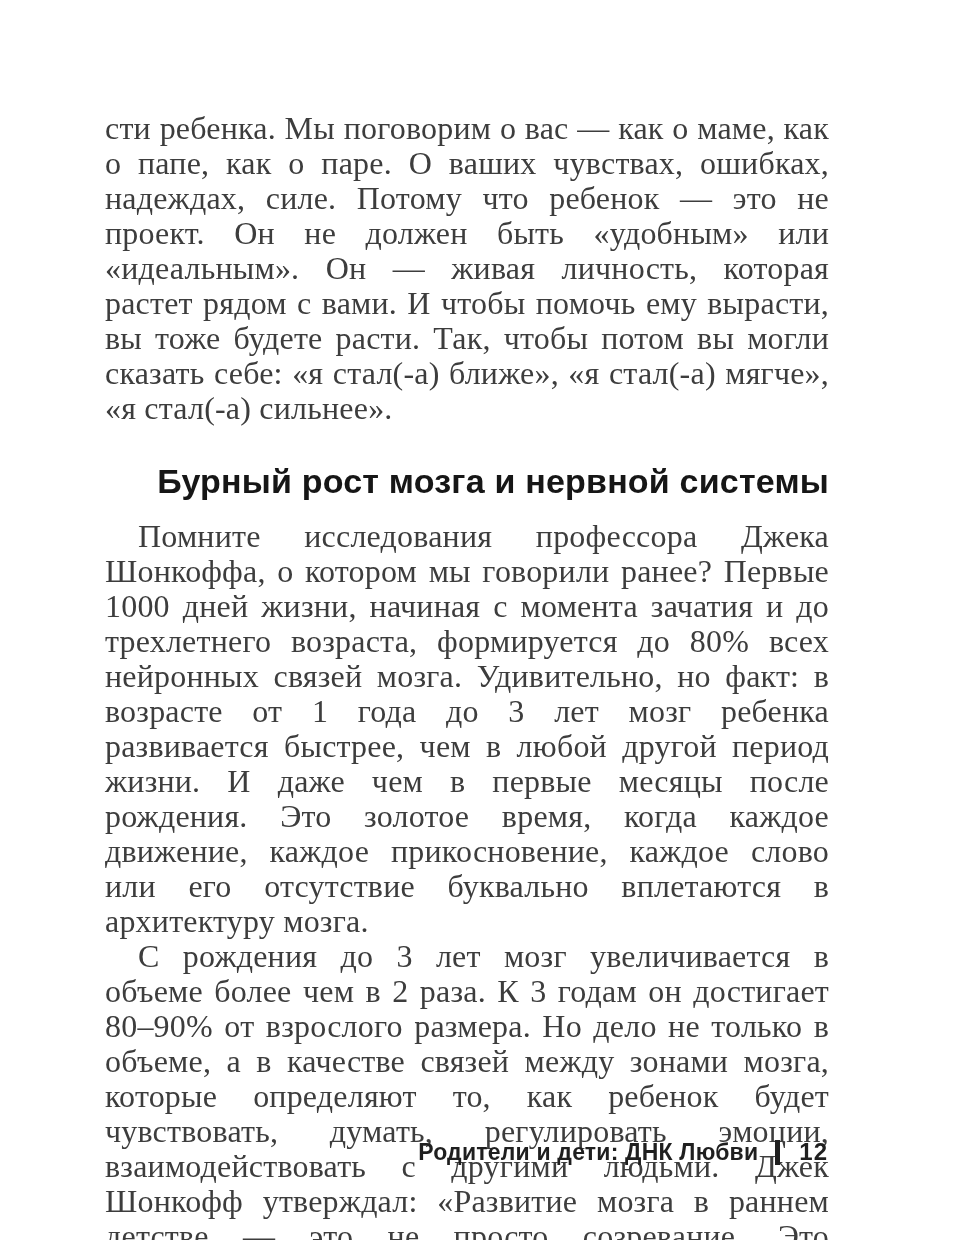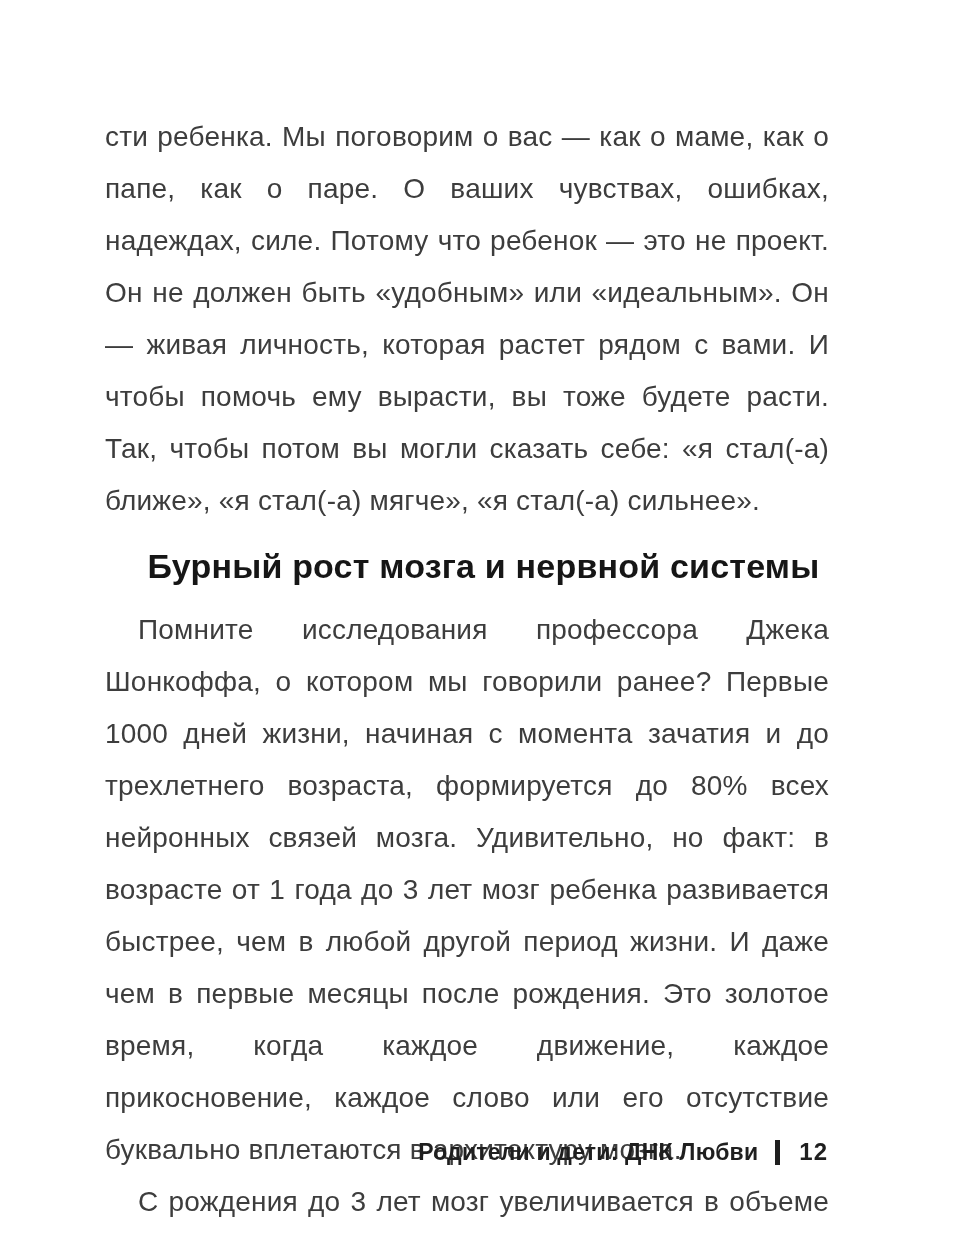--- a/index.html
+++ b/index.html
@@ -20,39 +20,40 @@
     background: var(--background);
     overflow: hidden;
   }
   .text-block {
     position: absolute;
     left: 105px;
     top: 111px;
     width: 724px;
   }
   .body-paragraph {
-    font-size: 28px;
-    line-height: 52px;
+    font-size: 32px;
+    line-height: 35px;
     font-weight: 400;
     letter-spacing: 0.2px;
     color: var(--ink-body);
     text-align: justify;
     text-align-last: left;
+    font-family: Liberation Serif, serif;
   }
   .body-paragraph.indent {
     text-indent: 33px;
   }
   .section-heading {
     font-size: 34px;
     line-height: 45px;
     font-weight: 700;
     letter-spacing: 0.2px;
     color: var(--ink-heading);
-    margin: 17px 0 15px 33px;
-    text-align: center;
+    margin: 33px 0 15px 33px;
+    text-align: right;
   }
   .page-footer {
     position: absolute;
     right: 129px;
     top: 1138px;
     display: flex;
     align-items: center;
     color: var(--ink-footer);
   }
   .running-title {

